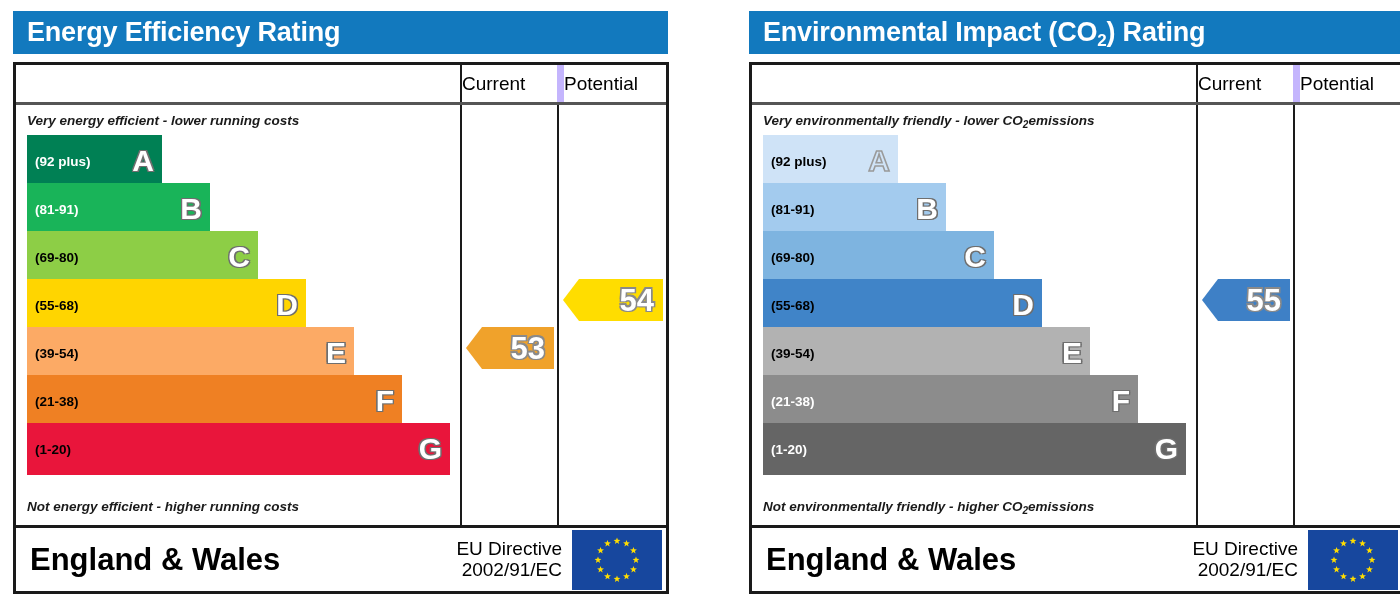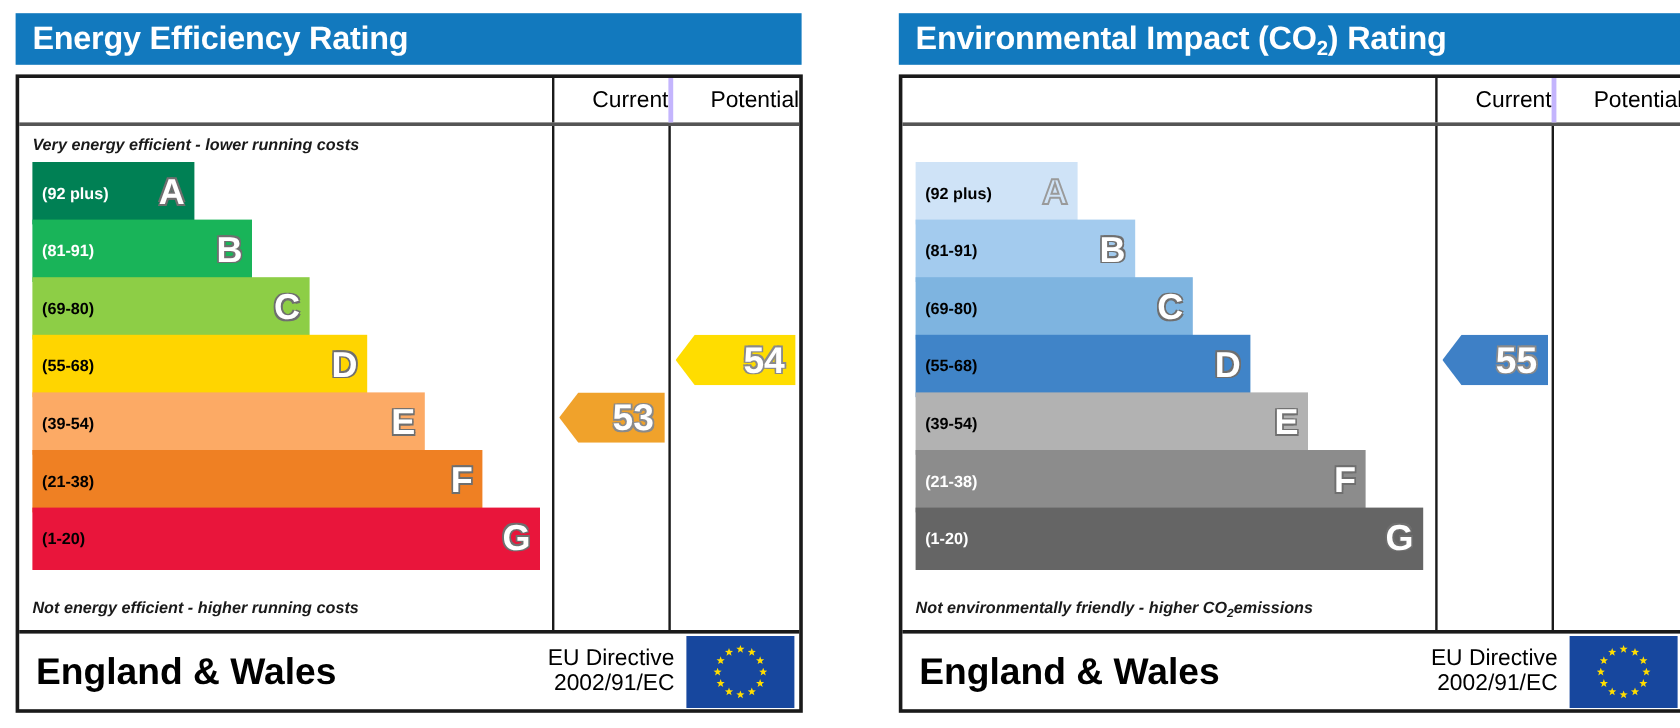--- a/index.html
+++ b/index.html
@@ -71,27 +71,27 @@
     height: 40px;
     border-bottom: 3px solid #555555;
     box-sizing: border-box;
   }
   .hdr-cell {
     position: absolute;
     top: 0;
     height: 100%;
     font-size: 19px;
     color: #000000;
-    text-align: right;
+    text-align: left;
     line-height: 37px;
     box-sizing: border-box;
   }
   .hdr-blank   { left: 0;     width: 444px; }
   .hdr-current { left: 444px; width: 97px;  border-left: 2px solid #1a1a1a; }
-  .hdr-potent  { left: 541px; width: 109px; border-left: 4px solid #c4b5fd; }
+  .hdr-potent  { left: 541px; width: 109px; border-left: 7px solid #c4b5fd; }
 
   
   .vline {
     position: absolute;
     top: 40px;
     width: 0;
     height: 420px;
     border-left: 2px solid #1a1a1a;
   }
   .vline-1 { left: 444px; }
@@ -313,20 +313,21 @@
         <div class="epc-title"><span>Environmental Impact (CO</span><sub>2</sub><span>) Rating</span></div>
         <div class="epc-table">
           <div class="hdr-row">
             <div class="hdr-cell hdr-blank"></div>
             <div class="hdr-cell hdr-current">Current</div>
             <div class="hdr-cell hdr-potent">Potential</div>
           </div>
           <div class="vline vline-1"></div>
           <div class="vline vline-2"></div>
           <div class="bands-area">
+            <div class="cap cap-top"><span>Very environmentally friendly - lower CO</span><sub>2</sub><span>emissions</span></div>
             <div class="band" style="top: 30px; width: 135px; background: rgb(207, 227, 247);">
               <div class="band-range" style="color: rgb(0, 0, 0);">(92 plus)</div>
               <div class="band-letter hollow">A</div>
             </div>
             <div class="band" style="top: 78px; width: 183px; background: rgb(163, 203, 238);">
               <div class="band-range" style="color: rgb(0, 0, 0);">(81-91)</div>
               <div class="band-letter">B</div>
             </div>
             <div class="band" style="top: 126px; width: 231px; background: rgb(126, 180, 224);">
               <div class="band-range" style="color: rgb(0, 0, 0);">(69-80)</div>

